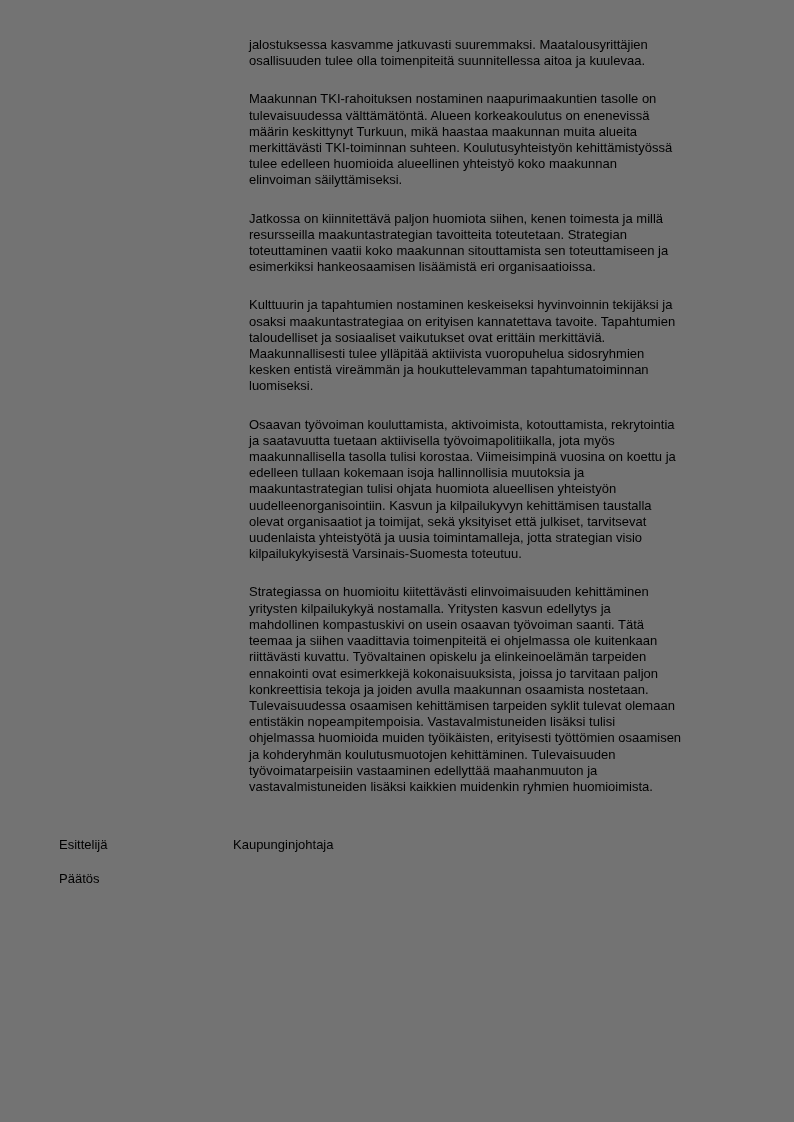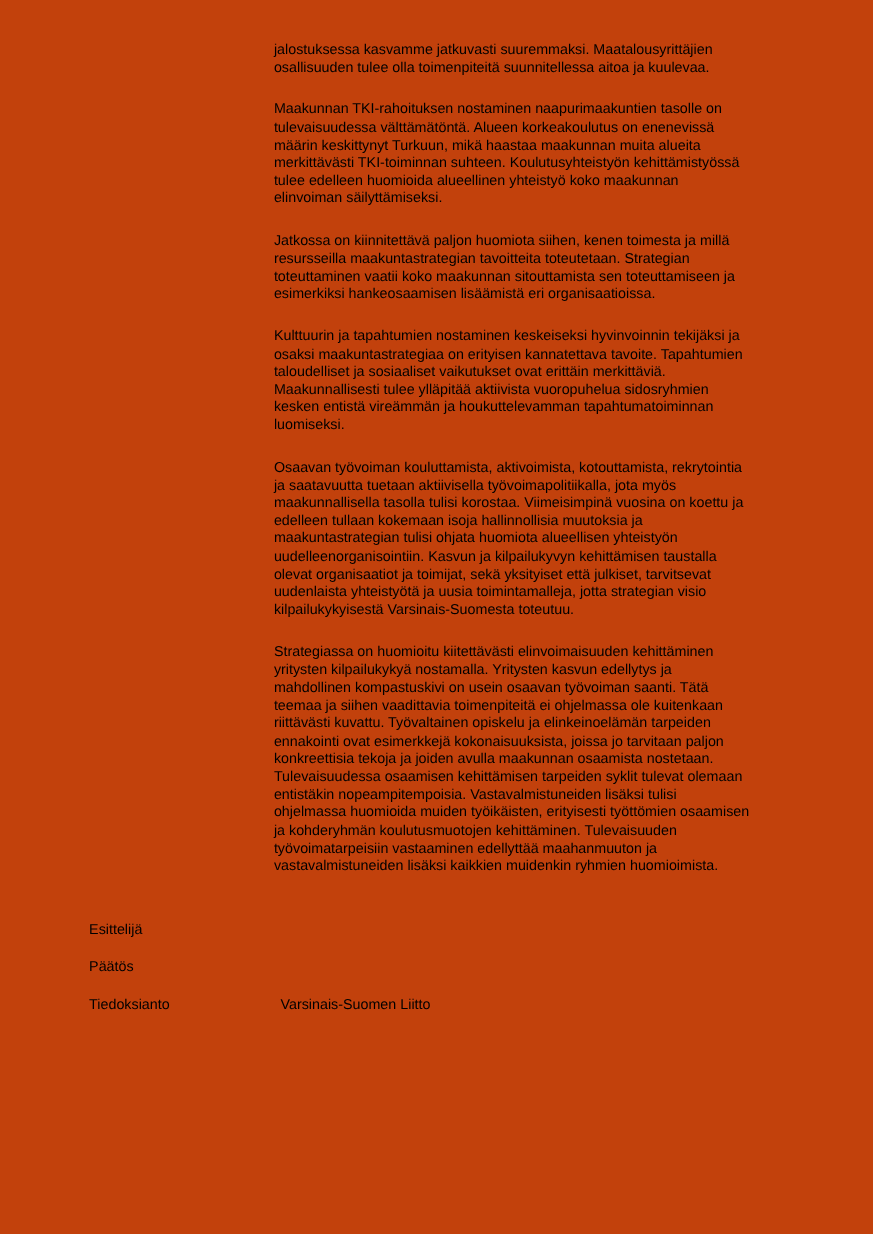--- a/index.html
+++ b/index.html
@@ -4,41 +4,41 @@
 <style>
   html, body {
     margin: 0;
     padding: 0;
     background: #ffffff;
   }
   .page {
     position: relative;
     width: 794px;
     height: 1122px;
-    background: #c2410c;
+    background: #737373;
     color: #000000;
     font-family: "Liberation Sans", sans-serif;
     overflow: hidden;
   }
   .body-text {
     position: absolute;
     left: 249px;
     top: 37px;
     width: 512px;
   }
   .para {
     margin: 0 0 22px 0;
     font-size: 13px;
     line-height: 16.2px;
     white-space: pre-line;
     text-align: left;
   }
   .fields {
     position: absolute;
-    left: 81px;
+    left: 59px;
     top: 837px;
     width: 690px;
   }
   .field-row {
     display: flex;
     align-items: flex-start;
     margin-bottom: 18px;
   }
   .field-label {
     width: 174px;
@@ -98,28 +98,25 @@
 ohjelmassa huomioida muiden työikäisten, erityisesti työttömien osaamisen
 ja kohderyhmän koulutusmuotojen kehittäminen. Tulevaisuuden
 työvoimatarpeisiin vastaaminen edellyttää maahanmuuton ja
 vastavalmistuneiden lisäksi kaikkien muidenkin ryhmien huomioimista.</p>
   </div>
 
   <div class="fields">
 
     <div class="field-row">
       <div class="field-label">Esittelijä</div>
+      <div class="field-value">Kaupunginjohtaja</div>
     </div>
 
 
     <div class="field-row">
       <div class="field-label">Päätös</div>
       <div class="field-value"></div>
     </div>
 
-    <div class="field-row">
-      <div class="field-label">Tiedoksianto</div>
-      <div class="field-value">Varsinais-Suomen Liitto</div>
-    </div>
 
   </div>
 
 </div>
 
 </body></html>

